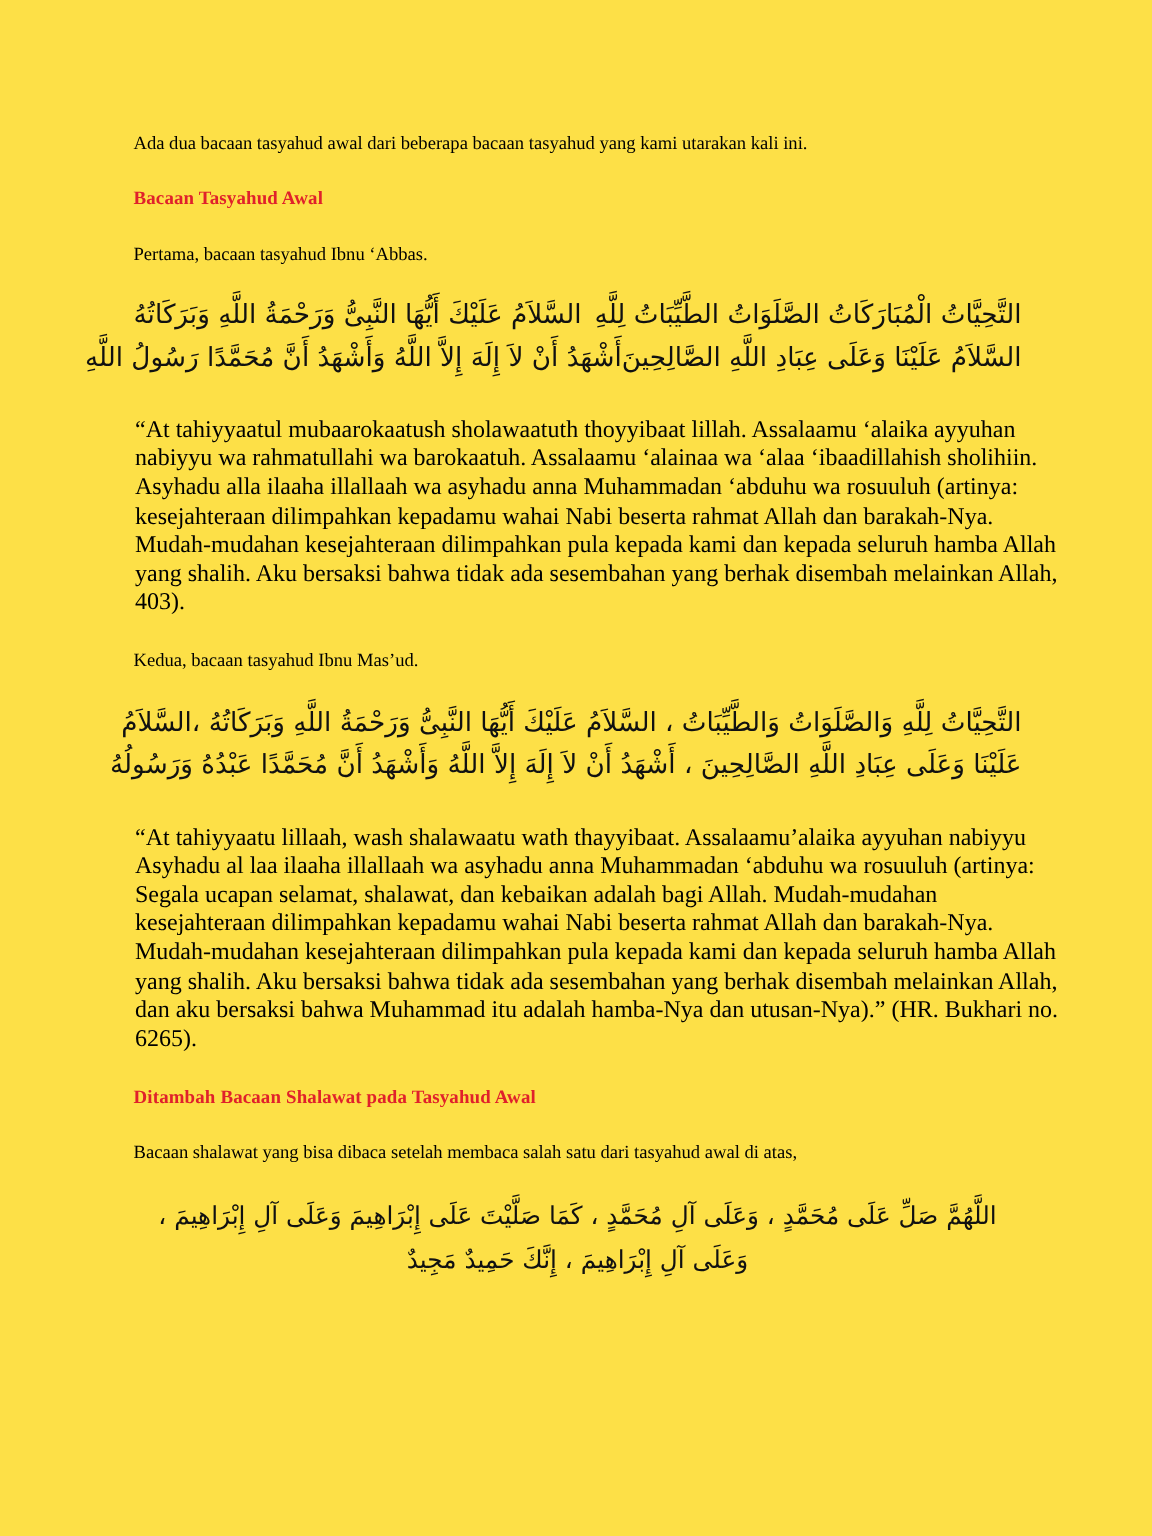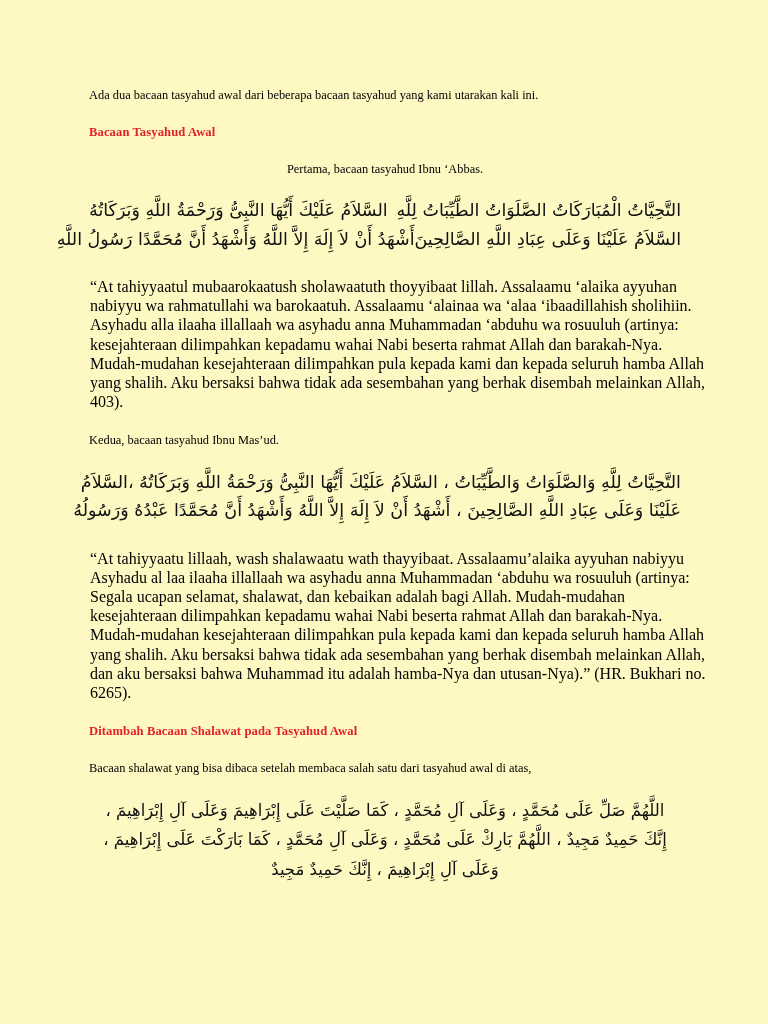--- a/index.html
+++ b/index.html
@@ -11,21 +11,21 @@
     width: 768px;
     height: 1024px;
     overflow: hidden;
     font-family: "Liberation Serif", "DejaVu Serif", serif;
     color: #000000;
   }
   .page {
     position: relative;
     width: 768px;
     height: 1024px;
-    background: #fef9c3;
+    background: #fde047;
     box-sizing: border-box;
     padding: 88px 88px 0 89px;
   }
   .doc-body {
     width: 592px;
   }
 
   
   .para {
     font-size: 12.4px;
@@ -84,21 +84,21 @@
     font-size: 16px;
     line-height: 1.2;
     margin: 0 0 22px 0;
     padding-left: 1px;
     text-align: left;
     width: 586px;
   }
   .translation .tline { display: block; white-space: nowrap; }
 
   .intro { margin-bottom: 22px; }
-  .lead  { margin-bottom: 20px; text-align: center; }
+  .lead  { margin-bottom: 20px; }
   .lead2 { margin-bottom: 20px; }
   .shalawat-intro { margin-bottom: 20px; }
 </style>
 </head>
 <body>
 
 <div class="page">
   <div class="doc-body">
 
     <p class="para intro">Ada dua bacaan tasyahud awal dari beberapa bacaan tasyahud yang kami utarakan kali ini.</p>
@@ -151,18 +151,17 @@
       <span class="tline">dan aku bersaksi bahwa Muhammad itu adalah hamba-Nya dan utusan-Nya).” (HR. Bukhari no.</span>
       <span class="tline">6265).</span>
     </div>
 
     <h2 class="heading-red">Ditambah Bacaan Shalawat pada Tasyahud Awal</h2>
 
     <p class="para shalawat-intro">Bacaan shalawat yang bisa dibaca setelah membaca salah satu dari tasyahud awal di atas,</p>
 
     <div class="arabic-block arabic-3">
       <span class="aline center">اللَّهُمَّ صَلِّ عَلَى مُحَمَّدٍ ، وَعَلَى آلِ مُحَمَّدٍ ، كَمَا صَلَّيْتَ عَلَى إِبْرَاهِيمَ وَعَلَى آلِ إِبْرَاهِيمَ ،</span>
-      <span class="aline center">إِنَّكَ حَمِيدٌ مَجِيدٌ ، اللَّهُمَّ بَارِكْ عَلَى مُحَمَّدٍ ، وَعَلَى آلِ مُحَمَّدٍ ، كَمَا بَارَكْتَ عَلَى إِبْرَاهِيمَ ،</span>
       <span class="aline center">وَعَلَى آلِ إِبْرَاهِيمَ ، إِنَّكَ حَمِيدٌ مَجِيدٌ</span>
     </div>
 
   </div>
 </div>
 
 </body></html>

